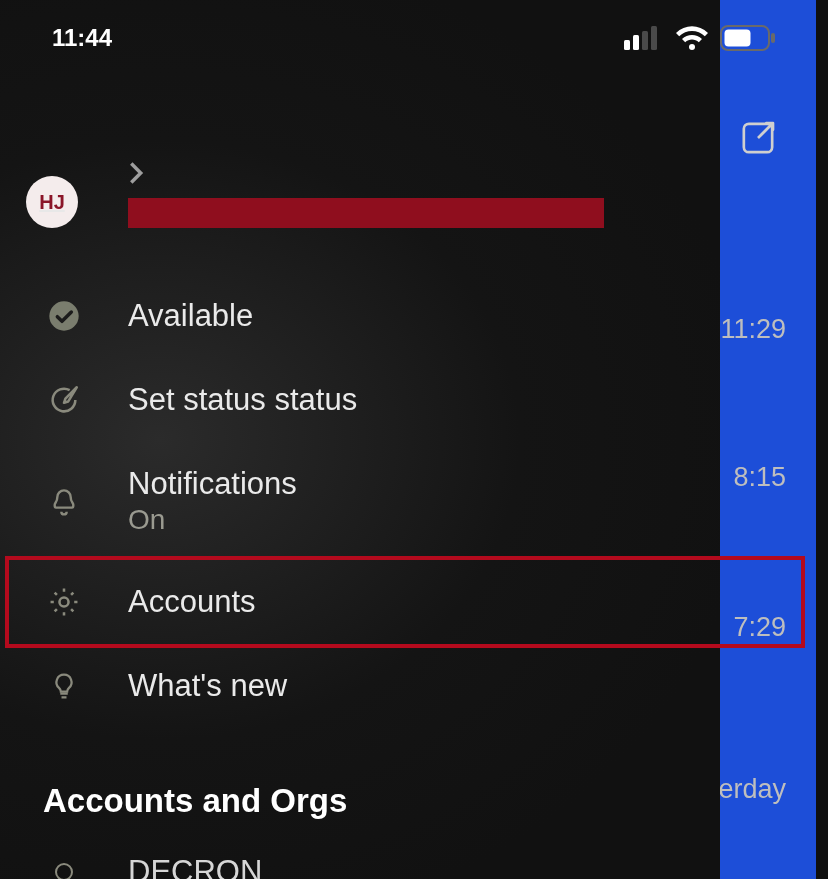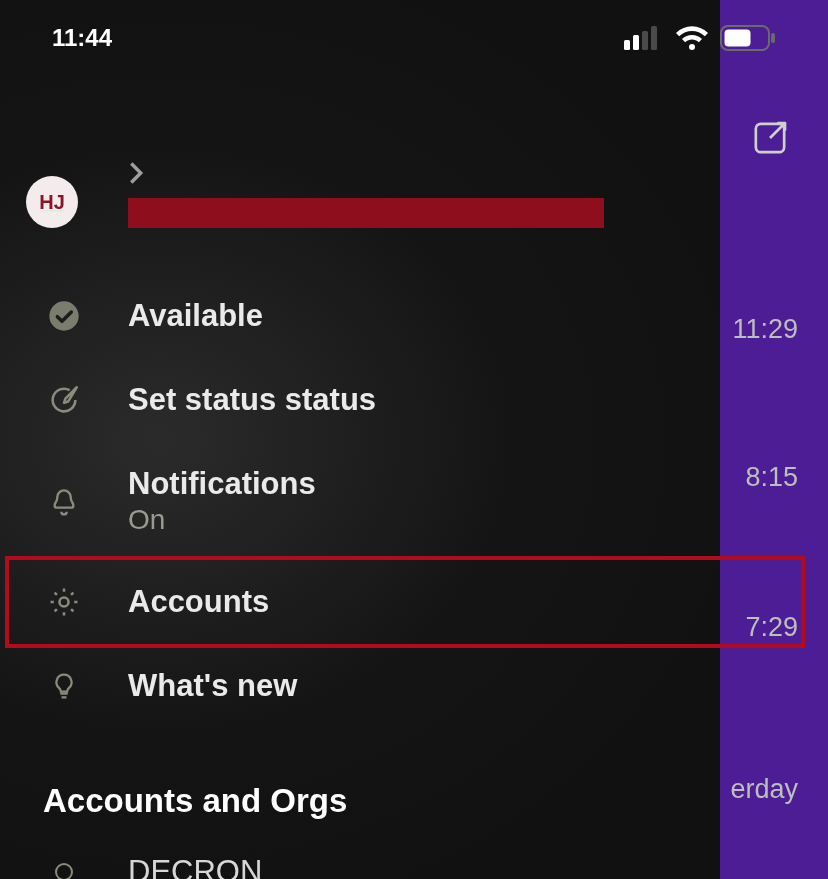--- a/index.html
+++ b/index.html
@@ -28,23 +28,23 @@
   .status-right {
     display: flex;
     align-items: center;
     gap: 10px;
   }
   .status-right svg { display: block; }
 
   
   .chat-strip {
     position: absolute;
-    top: 0; right: 0; bottom: 0;
+    top: 0; right: 12px; bottom: 0;
     width: 120px;
-    background: #4c1d95;
+    background: #1d4ed8;
     z-index: 5;
   }
   .compose {
     position: absolute;
     top: 118px; right: 38px;
   }
   .chat-time {
     position: absolute;
     right: 30px;
     color: #bebebe;
@@ -115,21 +115,21 @@
     cursor: pointer;
   }
   .item .icon-wrap {
     width: 40px;
     display: flex;
     justify-content: center;
     margin-right: 44px;
     color: #8a8a7d;
   }
   .item .labels { display: flex; flex-direction: column; }
-  .item .label { font-size: 31px; color: #eaeaea; font-weight: bold; }
+  .item .label { font-size: 31px; color: #eaeaea; }
   .item .sublabel { font-size: 28px; color: #9a9a90; margin-top: 2px; }
 
   
   .highlight {
     position: absolute;
     left: 5px;
     top: 556px;
     width: 800px;
     height: 92px;
     border: 4px solid #b40a1d;

